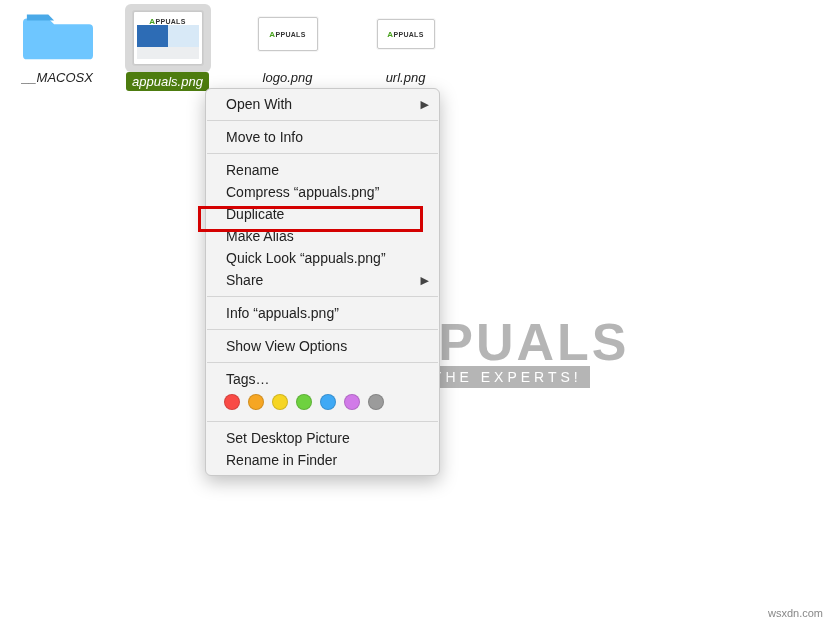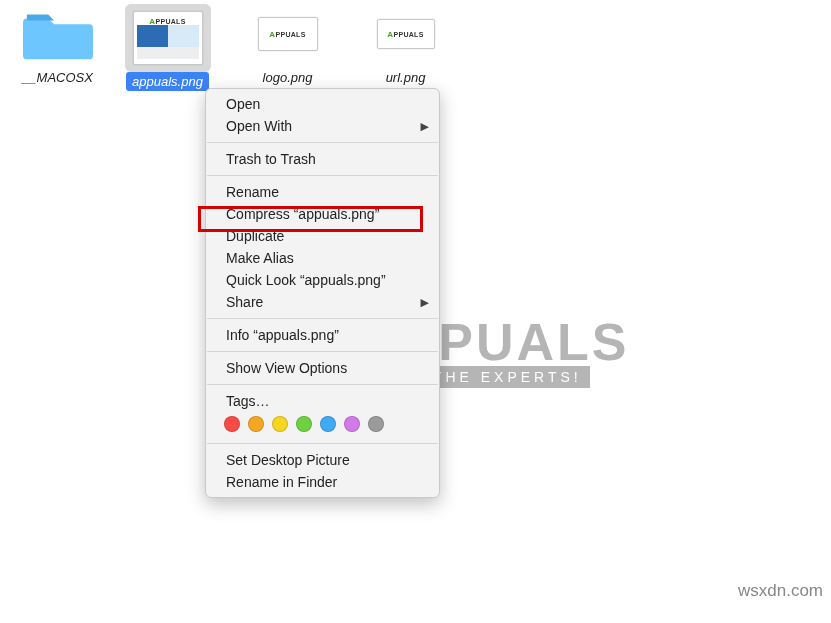--- a/index.html
+++ b/index.html
@@ -37,21 +37,21 @@
   }
   .file .label {
     display: inline-block;
     padding: 2px 6px;
     border-radius: 3px;
     font-size: 13px;
     background: transparent;
     font-style: italic;
   }
   .file.selected .label {
-    background: #3b82f6;
+    background: #4d7c0f;
     color: #fff;
   }
   
   .folder-svg { width: 72px; height: 56px; }
   
   .imgframe {
     width: 74px; height: 54px;
     background: #fff;
     border: 1px solid #c9c9c9;
     border-radius: 2px;
@@ -136,22 +136,22 @@
     padding: 3px 8px;
     display: inline-block;
     margin-top: 2px;
   }
   .watermark .mascot {
     position: absolute; left: -20px; top: -14px;
     width: 60px; height: 70px;
   }
   .credit {
     position: absolute;
-    right: 8px; bottom: 22px;
-    font-size: 17px;
+    right: 8px; bottom: 4px;
+    font-size: 11px;
     color: #888;
   }
 </style>
 </head>
 <body>
 
 <div class="desktop">
 
   <div class="file" style="left:10px; top:4px;">
     <div class="thumb">
@@ -204,27 +204,26 @@
       <circle cx="30" cy="26" r="14" fill="#c9c9c9"></circle>
       <rect x="16" y="40" width="28" height="22" rx="6" fill="#8a8a8a"></rect>
       <circle cx="24" cy="24" r="4" fill="#fff"></circle>
         <circle cx="36" cy="24" r="4" fill="#fff"></circle>
     </svg>
     <div class="big"><span style="color:#6aa520">A</span><span>PPUALS</span></div>
     <div class="sub">FROM THE EXPERTS!</div>
   </div>
 
   <div class="context-menu">
-    <div class="menu-item">Open</div>
     <div class="menu-item hasarrow">
       <span>Open With</span>
       <span class="arrow">▶</span>
     </div>
     <div class="menu-sep"></div>
-    <div class="menu-item">Trash to Trash</div>
+    <div class="menu-item">Move to Info</div>
     <div class="menu-sep"></div>
     <div class="menu-item">Rename</div>
     <div class="menu-item" id="compress-item">Compress “appuals.png”</div>
     <div class="menu-item">Duplicate</div>
     <div class="menu-item">Make Alias</div>
     <div class="menu-item">Quick Look “appuals.png”</div>
     <div class="menu-item hasarrow">
       <span>Share</span>
       <span class="arrow">▶</span>
     </div>

